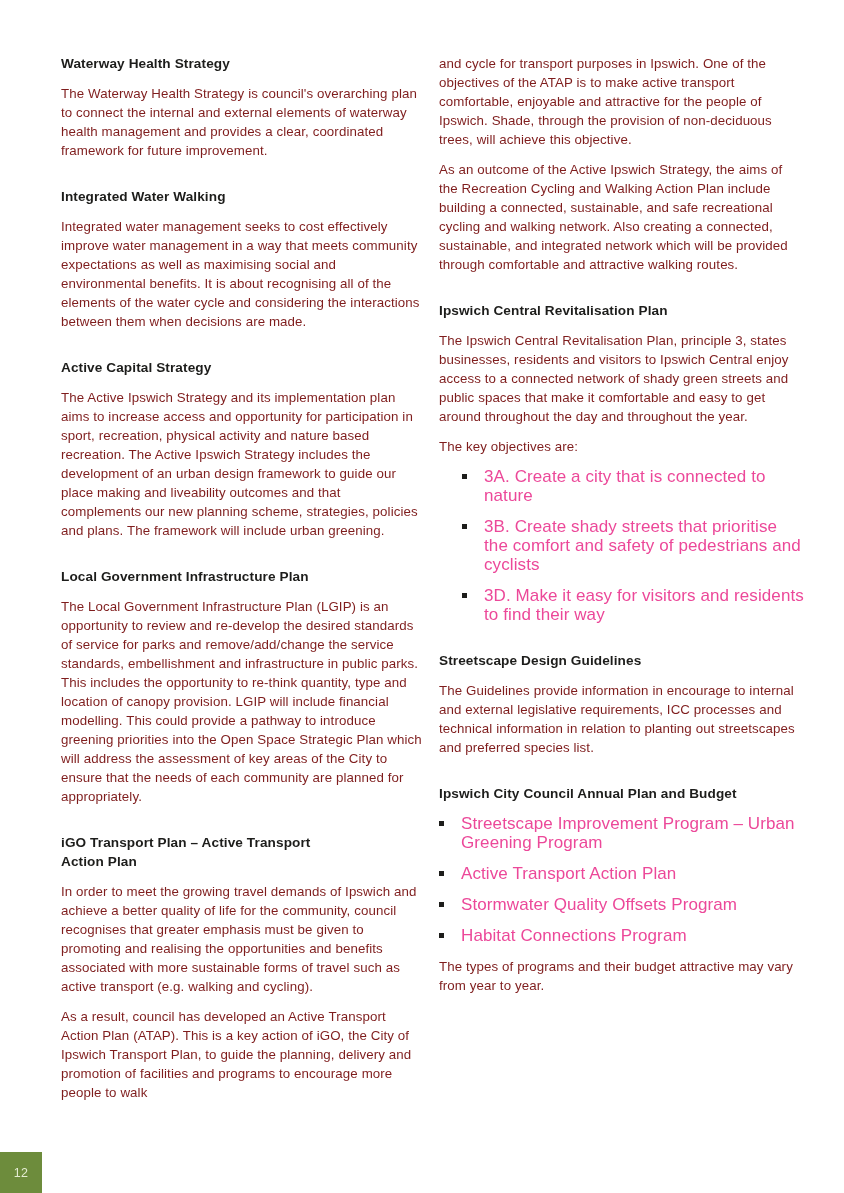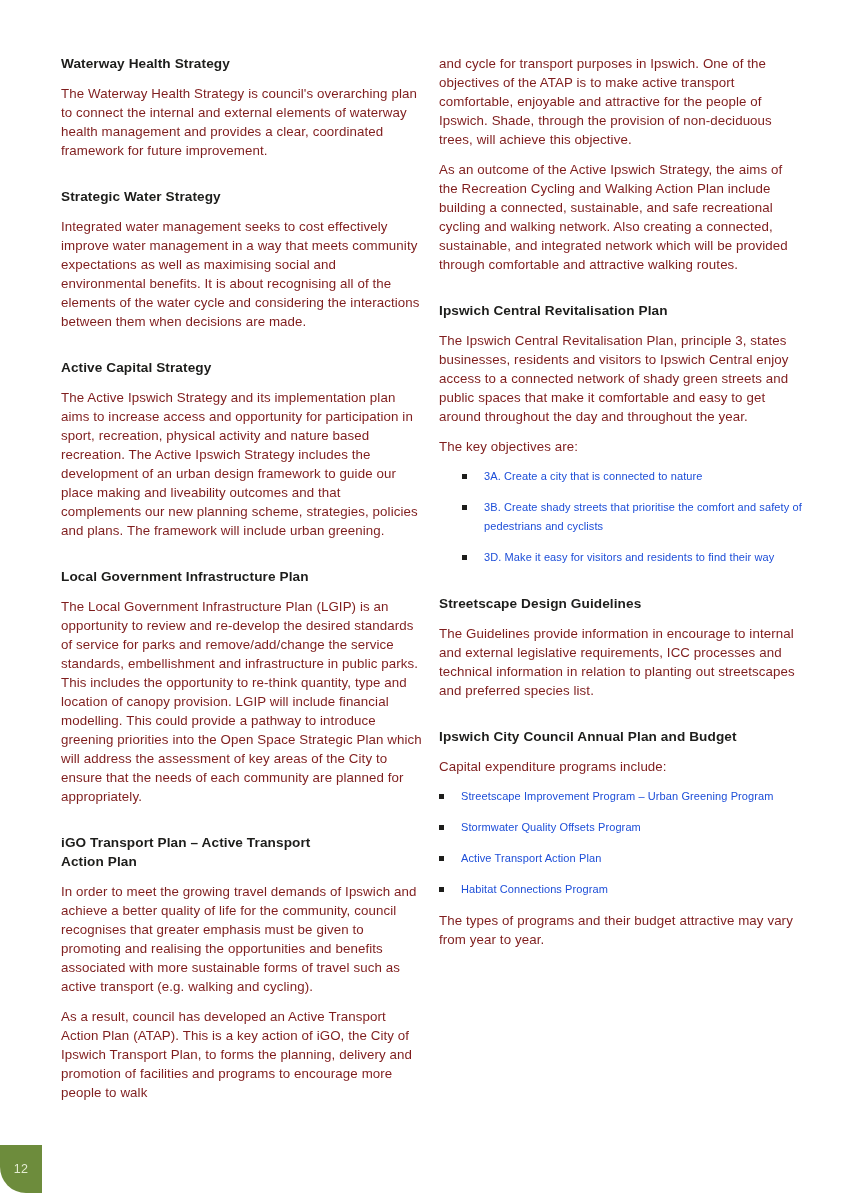--- a/index.html
+++ b/index.html
@@ -3,21 +3,20 @@
 <meta charset="utf-8">
 <style>
   html, body { margin: 0; padding: 0; background: #ffffff; }
   .page {
     position: relative;
     width: 844px;
     height: 1193px;
     background: #ffffff;
     overflow: hidden;
     font-family: "Liberation Sans", sans-serif;
-    border-radius: 26px;
   }
   .columns {
     display: flex;
     padding: 54px 40px 0 61px;
     gap: 17px;
   }
   .col { box-sizing: border-box; }
   .col-left  { width: 361px; }
   .col-right { width: 365px; }
   h3 {
@@ -45,32 +44,32 @@
     margin: 0 0 12px 0;
   }
   .bullet-marker {
     flex: none;
     width: 5px;
     height: 5px;
     background: #1d1d1b;
     margin-top: 7px;
   }
   .bullet-text {
-    font-size: 11px;
-    color: #1d4ed8;
+    font-size: 17px;
+    color: #ec4899;
     line-height: 19px;
     margin-left: 17px;
     letter-spacing: 0.1px;
   }
   .page-badge {
     position: absolute;
     left: 0;
     bottom: 0;
     width: 42px;
-    height: 48px;
+    height: 41px;
     background: #6d8c3c;
     display: flex;
     align-items: center;
     justify-content: center;
   }
   .page-badge span {
     color: #e4ecd2;
     font-size: 12.5px;
     letter-spacing: 0.3px;
   }
@@ -82,39 +81,39 @@
   <div class="columns">
 
     <div class="col col-left">
 
       <section class="first">
         <h3>Waterway Health Strategy</h3>
         <p>The Waterway Health Strategy is council's overarching plan to connect the internal and external elements of waterway health management and provides a clear, coordinated framework for future improvement.</p>
       </section>
 
       <section>
-        <h3>Strategic Water Strategy</h3>
+        <h3>Integrated Water Walking</h3>
         <p>Integrated water management seeks to cost effectively improve water management in a way that meets community expectations as well as maximising social and environmental benefits. It is about recognising all of the elements of the water cycle and considering the interactions between them when decisions are made.</p>
       </section>
 
       <section>
         <h3>Active Capital Strategy</h3>
         <p>The Active Ipswich Strategy and its implementation plan aims to increase access and opportunity for participation in sport, recreation, physical activity and nature based recreation. The Active Ipswich Strategy includes the development of an urban design framework to guide our place making and liveability outcomes and that complements our new planning scheme, strategies, policies and plans. The framework will include urban greening.</p>
       </section>
 
       <section>
         <h3>Local Government Infrastructure Plan</h3>
         <p>The Local Government Infrastructure Plan (LGIP) is an opportunity to review and re-develop the desired standards of service for parks and remove/add/change the service standards, embellishment and infrastructure in public parks. This includes the opportunity to re-think quantity, type and location of canopy provision. LGIP will include financial modelling. This could provide a pathway to introduce greening priorities into the Open Space Strategic Plan which will address the assessment of key areas of the City to ensure that the needs of each community are planned for appropriately.</p>
       </section>
 
       <section>
         <h3>iGO Transport Plan – Active Transport
 Action Plan</h3>
         <p>In order to meet the growing travel demands of Ipswich and achieve a better quality of life for the community, council recognises that greater emphasis must be given to promoting and realising the opportunities and benefits associated with more sustainable forms of travel such as active transport (e.g. walking and cycling).</p>
-        <p>As a result, council has developed an Active Transport Action Plan (ATAP). This is a key action of iGO, the City of Ipswich Transport Plan, to forms the planning, delivery and promotion of facilities and programs to encourage more people to walk</p>
+        <p>As a result, council has developed an Active Transport Action Plan (ATAP). This is a key action of iGO, the City of Ipswich Transport Plan, to guide the planning, delivery and promotion of facilities and programs to encourage more people to walk</p>
       </section>
 
     </div>
 
     <div class="col col-right">
 
       <section class="first">
         <p>and cycle for transport purposes in Ipswich. One of the objectives of the ATAP is to make active transport comfortable, enjoyable and attractive for the people of Ipswich. Shade, through the provision of non-deciduous trees, will achieve this objective.</p>
       </section>
 
@@ -142,33 +141,32 @@
         </div>
       </section>
 
       <section>
         <h3>Streetscape Design Guidelines</h3>
         <p>The Guidelines provide information in encourage to internal and external legislative requirements, ICC processes and technical information in relation to planting out streetscapes and preferred species list.</p>
       </section>
 
       <section>
         <h3>Ipswich City Council Annual Plan and Budget</h3>
-        <p>Capital expenditure programs include:</p>
         <div class="bullets">
           <div class="bullet-item">
             <span class="bullet-marker"></span>
             <span class="bullet-text">Streetscape Improvement Program – Urban Greening Program</span>
           </div>
           <div class="bullet-item">
             <span class="bullet-marker"></span>
-            <span class="bullet-text">Stormwater Quality Offsets Program</span>
+            <span class="bullet-text">Active Transport Action Plan</span>
           </div>
           <div class="bullet-item">
             <span class="bullet-marker"></span>
-            <span class="bullet-text">Active Transport Action Plan</span>
+            <span class="bullet-text">Stormwater Quality Offsets Program</span>
           </div>
           <div class="bullet-item">
             <span class="bullet-marker"></span>
             <span class="bullet-text">Habitat Connections Program</span>
           </div>
         </div>
         <p>The types of programs and their budget attractive may vary from year to year.</p>
       </section>
 
     </div>

